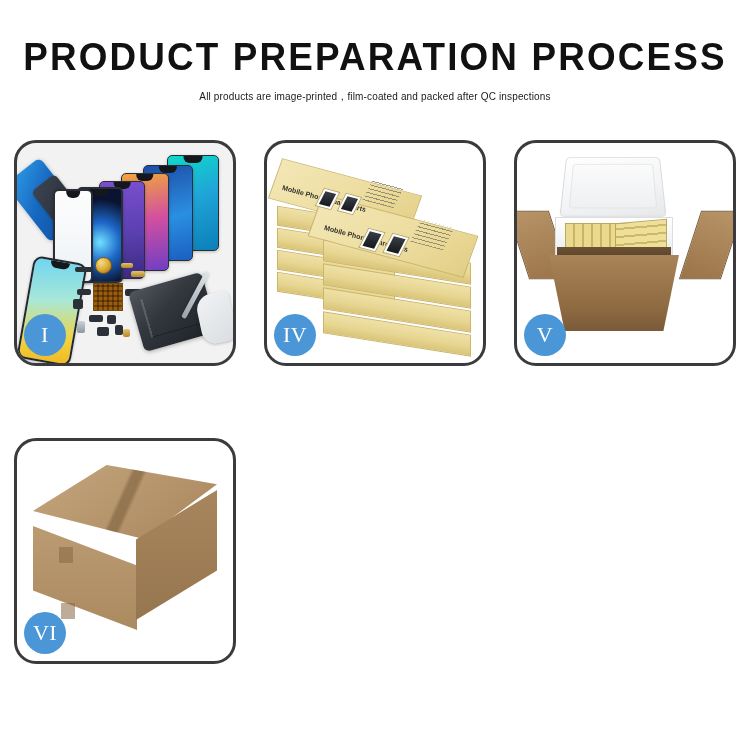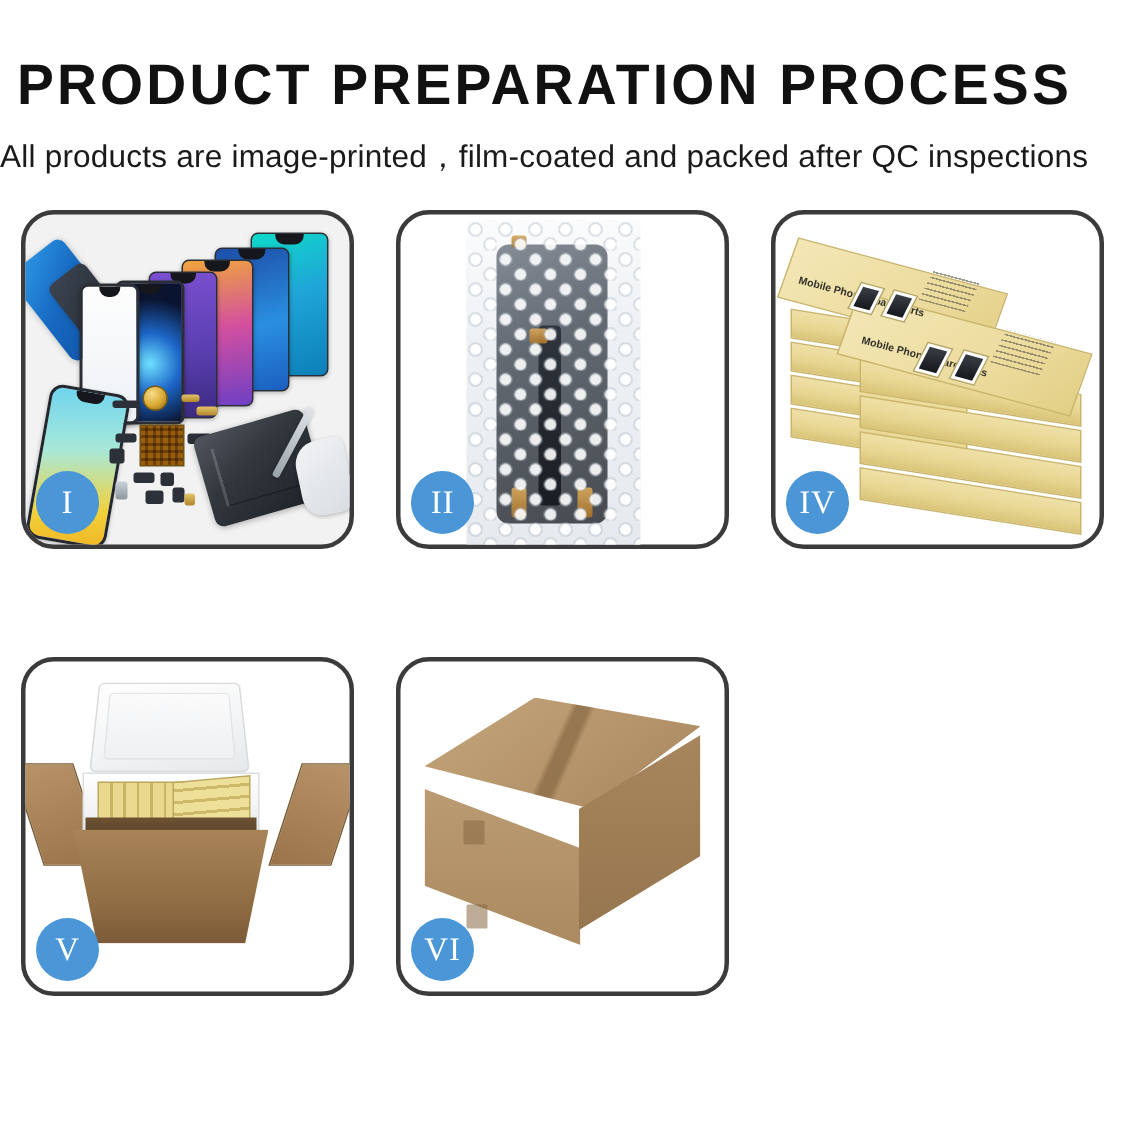--- a/index.html
+++ b/index.html
@@ -18,34 +18,34 @@
     height: 750px;
     background: #ffffff;
   }
 
   
   .header {
     position: absolute;
     top: 38px;
     left: 0;
     width: 750px;
-    text-align: left;
+    text-align: center;
   }
   .title {
     font-size: 38px;
     font-weight: bold;
     letter-spacing: 2.2px;
     color: #111111;
     line-height: 1.05;
     font-family: "Liberation Sans", sans-serif;
     transform: scaleX(0.97);
   }
   .subtitle {
     margin-top: 12px;
-    font-size: 21px;
+    font-size: 10px;
     font-weight: normal;
     color: #1a1a1a;
     letter-spacing: 0.15px;
     font-family: "Liberation Sans", sans-serif;
   }
 
   
   .grid {
     position: absolute;
     top: 140px;
@@ -457,34 +457,20 @@
         <div class="cmp gold" style="left:106px; top:186px; width:7px; height:8px;"></div>
 
         <div class="ph p-back"></div>
         <div class="ph p-hand"></div>
         <div class="ph p-tool"></div>
 
         <div class="badge">I</div>
       </div>
     </div>
 
-    <div class="panel">
-      <div class="stage">
-        <div class="bw-bag">
-          <div class="bw-screen"></div>
-          <div class="bw-flex"></div>
-          <div class="bw-tab" style="left:30px; top:10px;  width:10px; height:8px;"></div>
-          <div class="bw-tab" style="left:42px; top:72px;  width:12px; height:10px;"></div>
-          <div class="bw-tab" style="left:30px; top:178px; width:10px; height:20px;"></div>
-          <div class="bw-tab" style="left:74px; top:178px; width:10px; height:20px;"></div>
-          <div class="bw-bubbles"></div>
-        </div>
-        <div class="badge">II</div>
-      </div>
-    </div>
 
 
     <div class="panel">
       <div class="stage">
 
         <div class="bx" style="left:10px; top:72px;  width:118px; height:20px; transform:skewY(9deg);"></div>
         <div class="bx" style="left:10px; top:94px;  width:118px; height:20px; transform:skewY(9deg);"></div>
         <div class="bx" style="left:10px; top:116px; width:118px; height:20px; transform:skewY(9deg);"></div>
         <div class="bx" style="left:10px; top:138px; width:118px; height:20px; transform:skewY(9deg);"></div>
 

